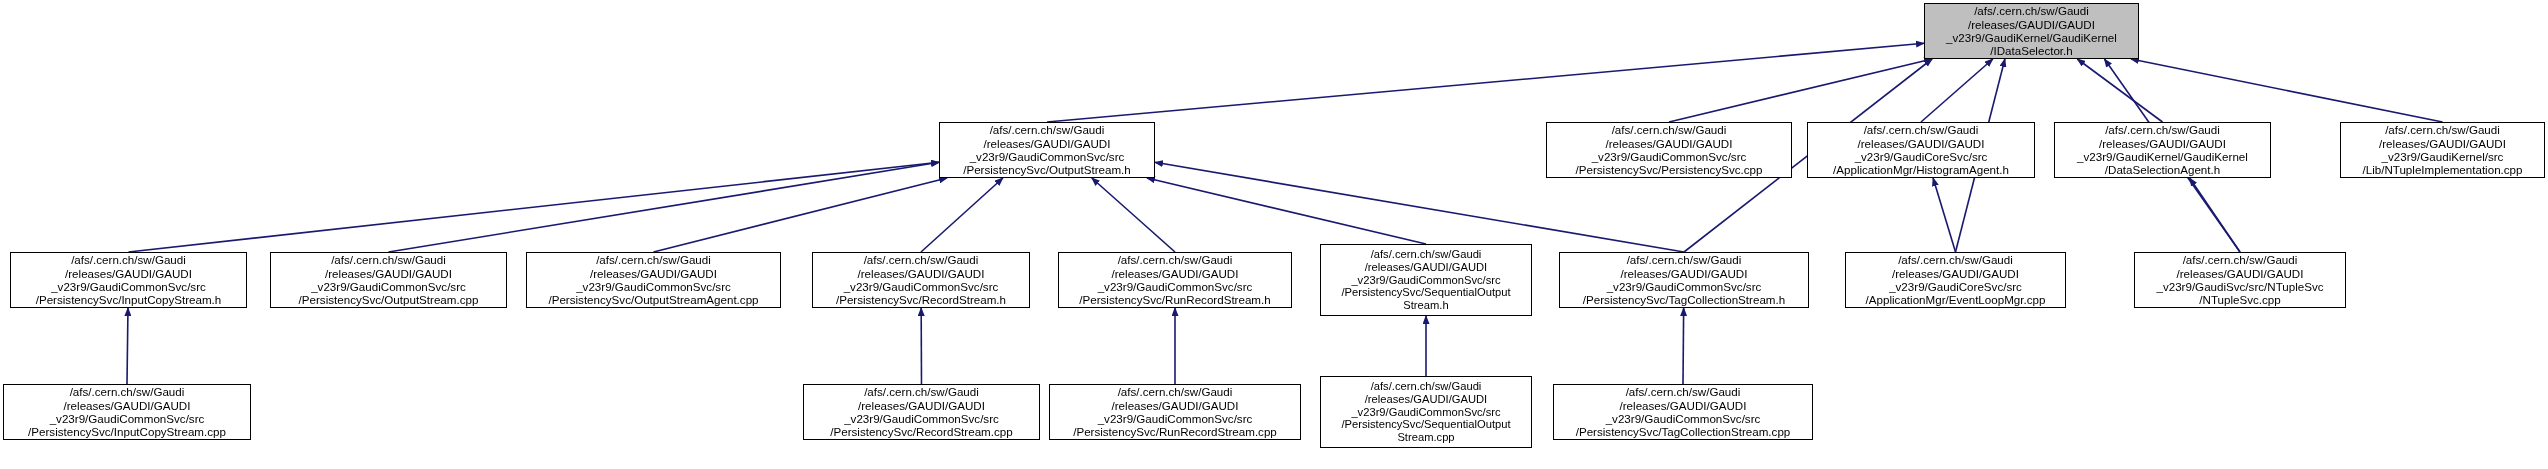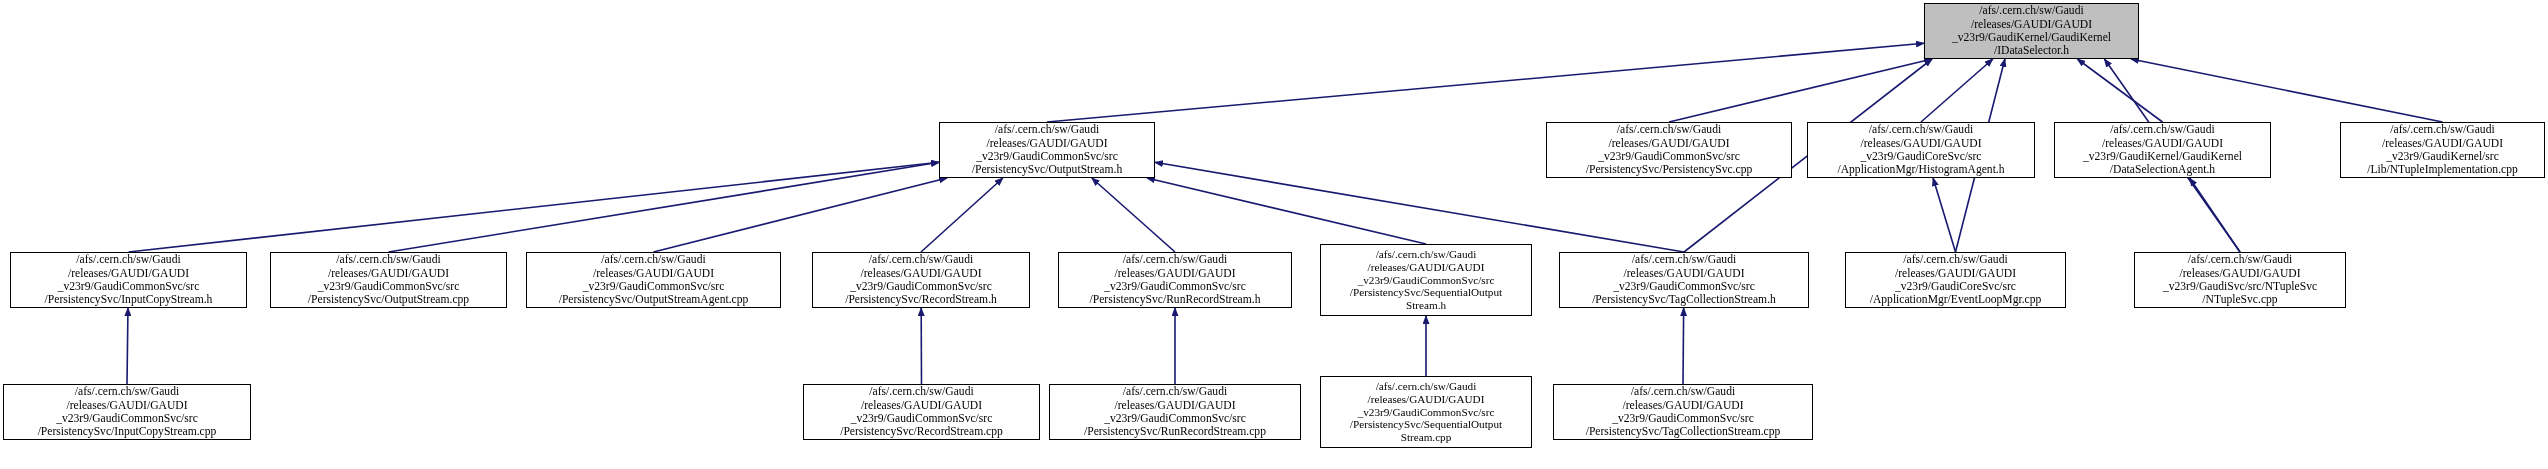--- a/index.html
+++ b/index.html
@@ -23,21 +23,20 @@
     color:#000000;
     display:flex;
     align-items:center;
     justify-content:center;
     text-align:center;
     line-height:1.16;
     letter-spacing:0px;
     white-space:pre-line;
     padding:1px 3px;
     overflow:hidden;
-    font-family:Liberation Serif, serif;
   }
   .node.root{
     background:#bfbfbf;
     border:1px solid #000000;
   }
   .node .label{
     display:block;
     width:100%;
   }
 </style>

